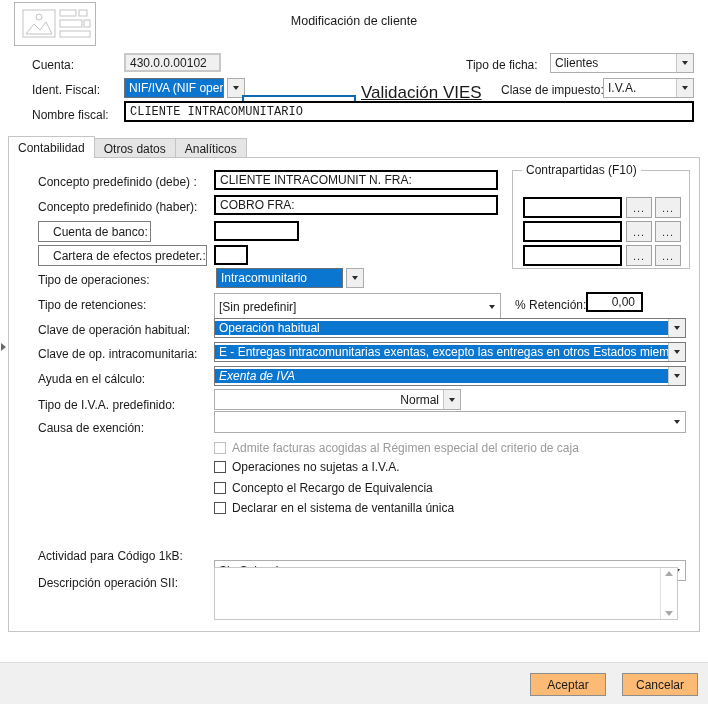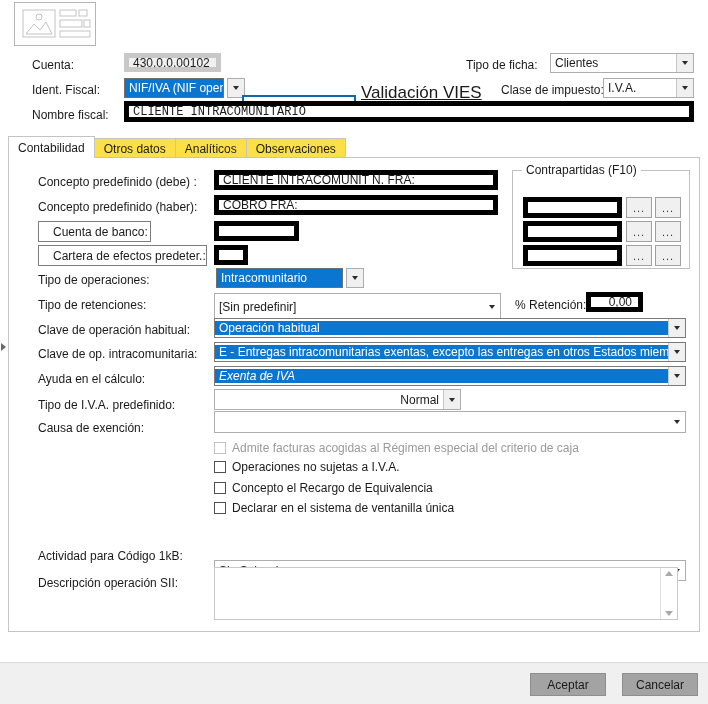--- a/index.html
+++ b/index.html
@@ -23,21 +23,21 @@
   }
   #dialog-title {
     position:absolute; left:0; top:0; width:708px;
     text-align:center; line-height:30px; font-size:12.5px;
     padding-top:6px; color:#1a1a1a;
   }
 
   
   .lbl { position:absolute; font-size:12px; color:#1a1a1a; white-space:nowrap; }
   .txt {
-    position:absolute; background:#fff; border:5px solid #000000;
+    position:absolute; background:#fff; border:2px solid #000000;
     font-family:"Liberation Sans", sans-serif; font-size:12px; color:#1a1a1a;
     padding:0 4px; line-height:1; display:flex; align-items:center;
   }
   .txt.readonly { background:#f0f0f0; border-color:#c8c8c8; }
   .txt.focusbox { border:2px solid #0d6ab0; }
   .txt.num { justify-content:flex-end; padding-right:6px; }
 
   .combo {
     position:absolute; background:#fff; border:1px solid #adadad;
     display:flex; align-items:center; font-size:12px; color:#1a1a1a;
@@ -96,21 +96,21 @@
 
   .link {
     position:absolute; font-size:17px; color:#1a1a1a;
     text-decoration:underline; cursor:pointer;
   }
 
   
   #tabstrip { position:absolute; left:8px; top:136px; height:22px; display:flex; align-items:flex-end; }
   .tab {
     height:20px; padding:0 9px; font-size:12px; line-height:20px;
-    background:#fde047; border:1px solid #c4c4c4; border-bottom:none;
+    background:#e5e5e5; border:1px solid #c4c4c4; border-bottom:none;
     margin-right:-1px; color:#1a1a1a; white-space:nowrap;
   }
   .tab.active { background:#fff; height:22px; line-height:22px; border-color:#c4c4c4; position:relative; z-index:3; }
   #tabpanel {
     position:absolute; left:8px; top:157px; width:692px; height:475px;
     background:#fff; border:1px solid #c4c4c4;
   }
 
   
   #contrapartidas {
@@ -147,21 +147,21 @@
   #sii-scroll .up { border-bottom:5px solid #a9a9a9; }
   #sii-scroll .dn { border-top:5px solid #a9a9a9; }
 
   
   #footer {
     position:absolute; left:0; top:662px; width:708px; height:42px;
     background:#f0f0f0; border-top:1px solid #dcdcdc;
   }
   .fbtn {
     position:absolute; top:10px; height:23px; width:76px;
-    background:#a3a3a3; border:1px solid #8e8e8e;
+    background:#fdba74; border:1px solid #8e8e8e;
     font-size:12px; color:#1a1a1a;
     display:flex; align-items:center; justify-content:center;
     font-family:"Liberation Sans", sans-serif;
   }
 </style>
 </head>
 <body>
 
 <div id="header">
   <div id="app-icon">
@@ -169,20 +169,21 @@
       <rect x="8" y="7" width="32" height="27" fill="#fff" stroke="#c3c3c3"></rect>
       <circle cx="24" cy="14" r="3" fill="none" stroke="#c3c3c3"></circle>
       <path d="M11 31 L19 21 L25 27 L31 19 L37 31 Z" fill="none" stroke="#c3c3c3"></path>
       <rect x="45" y="7" width="16" height="6" fill="none" stroke="#c3c3c3"></rect>
       <rect x="64" y="7" width="8" height="6" fill="none" stroke="#c3c3c3"></rect>
       <rect x="45" y="17" width="22" height="7" fill="none" stroke="#c3c3c3"></rect>
       <rect x="69" y="17" width="6" height="7" fill="none" stroke="#c3c3c3"></rect>
       <rect x="45" y="28" width="30" height="6" fill="none" stroke="#c3c3c3"></rect>
     </svg>
   </div>
+  <div id="dialog-title">Modificación de cliente</div>
 </div>
 
 <div class="lbl" style="left:32px; top:58px;">Cuenta:</div>
 <div class="txt readonly" style="left:124px; top:53px; width:97px; height:19px;">430.0.0.00102</div>
 
 <div class="lbl" style="left:32px; top:83px;">Ident. Fiscal:</div>
 <div class="splitcombo" style="left:124px; top:78px; width:121px; height:20px;">
   <div class="sval">NIF/IVA (NIF operad</div>
   <div class="sbtn">
       <i></i>
@@ -207,21 +208,20 @@
   <div class="cval">I.V.A.</div>
   <div class="carrow">
       <i></i>
     </div>
 </div>
 
 <div id="tabstrip">
   <div class="tab active">Contabilidad</div>
   <div class="tab">Otros datos</div>
   <div class="tab">Analíticos</div>
-  <div class="tab">Observaciones</div>
 </div>
 <div id="tabpanel"></div>
 
 <div id="row-marker"></div>
 
 <div class="lbl" style="left:38px; top:175px;">Concepto predefinido (debe) :</div>
 <div class="txt" style="left:214px; top:170px; width:284px; height:20px;">CLIENTE INTRACOMUNIT N. FRA:</div>
 
 <div class="lbl" style="left:38px; top:200px;">Concepto predefinido (haber):</div>
 <div class="txt" style="left:214px; top:195px; width:284px; height:20px;">COBRO FRA:</div>

